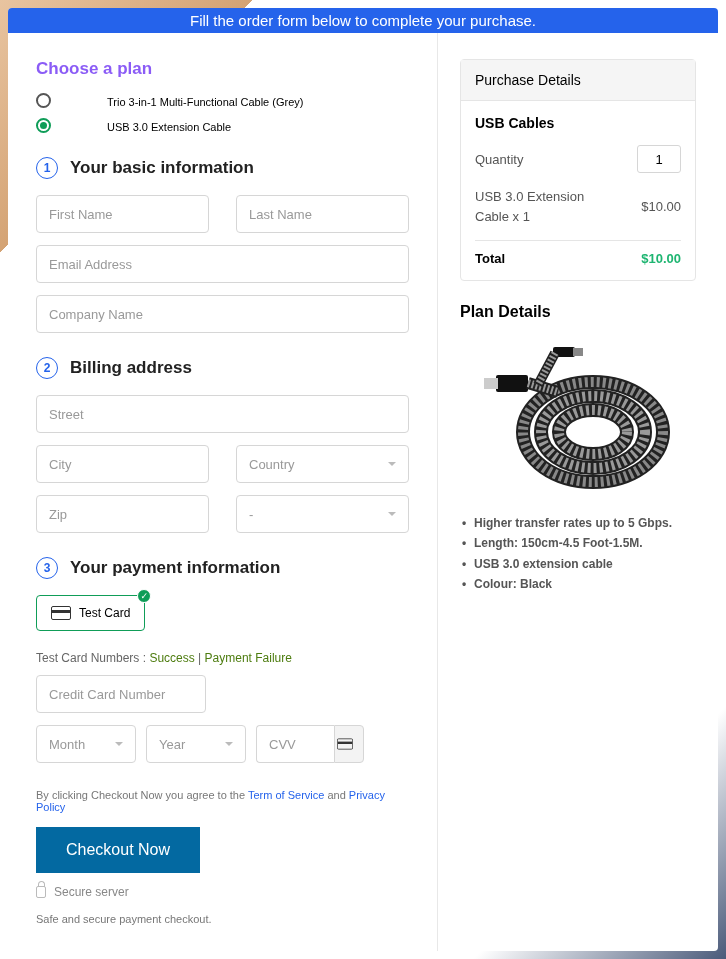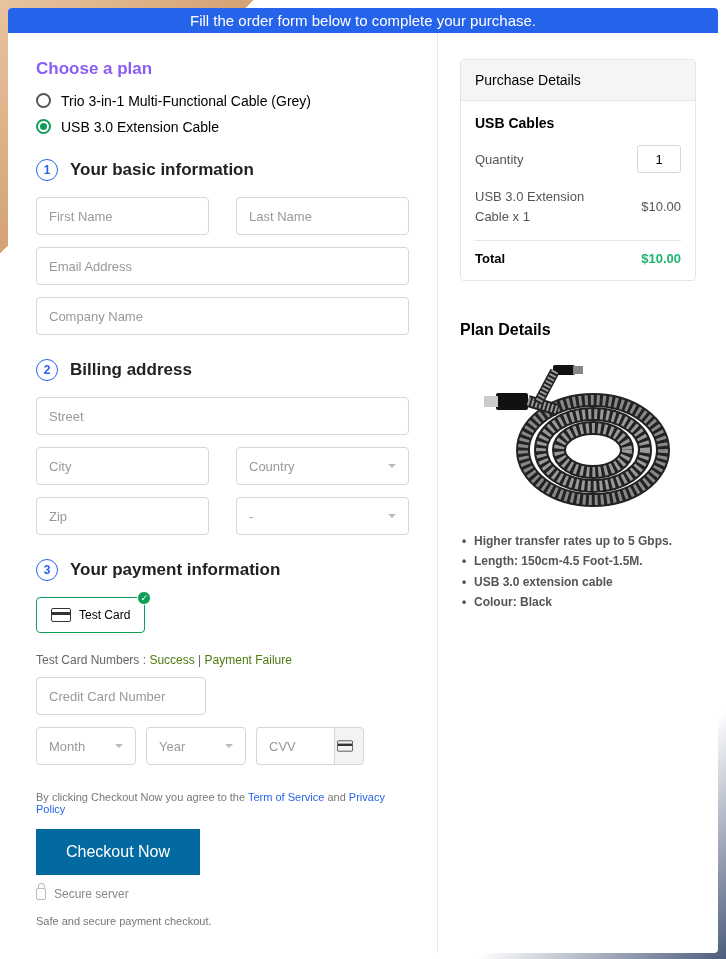--- a/index.html
+++ b/index.html
@@ -34,24 +34,25 @@
   padding: 26px 22px;
 }
 h2 {
   font-size: 17px;
   font-weight: 600;
   color: #8b5cf6;
   margin-bottom: 14px;
 }
 .plan-option {
   display: flex;
-  align-items: flex-start;
+  align-items: flex-end;
   margin-bottom: 10px;
   cursor: pointer;
-  font-size: 14px;
+  font-size: 11px;
+  gap: 46px;
 }
 .radio {
   width: 15px; height: 15px;
   border: 2px solid #555;
   border-radius: 50%;
   margin-right: 10px;
   position: relative;
 }
 .radio.selected { border-color: #0f9d58; }
 .radio.selected::after {
@@ -213,21 +214,21 @@
   border-radius: 5px 5px 0 0;
 }
 .safe-text {
   font-size: 11px;
   color: #777;
   margin-top: 14px;
 }
 .purchase-box {
   border: 1px solid #e5e5e5;
   border-radius: 4px;
-  margin-bottom: 40px;
+  margin-bottom: 22px;
 }
 .purchase-header {
   background: #f5f5f5;
   padding: 12px 14px;
   font-size: 14px;
   border-bottom: 1px solid #e5e5e5;
 }
 .purchase-body { padding: 14px; }
 .product-name {
   font-size: 14px;

